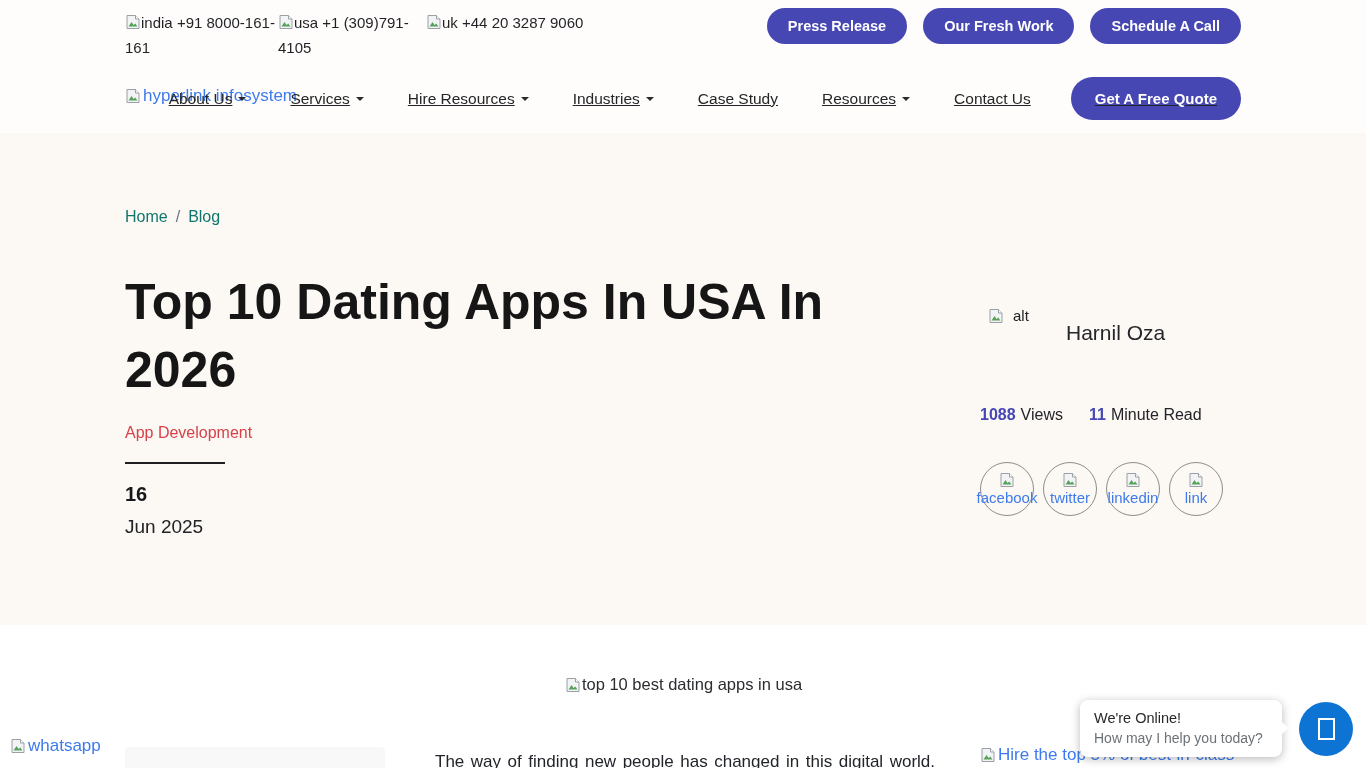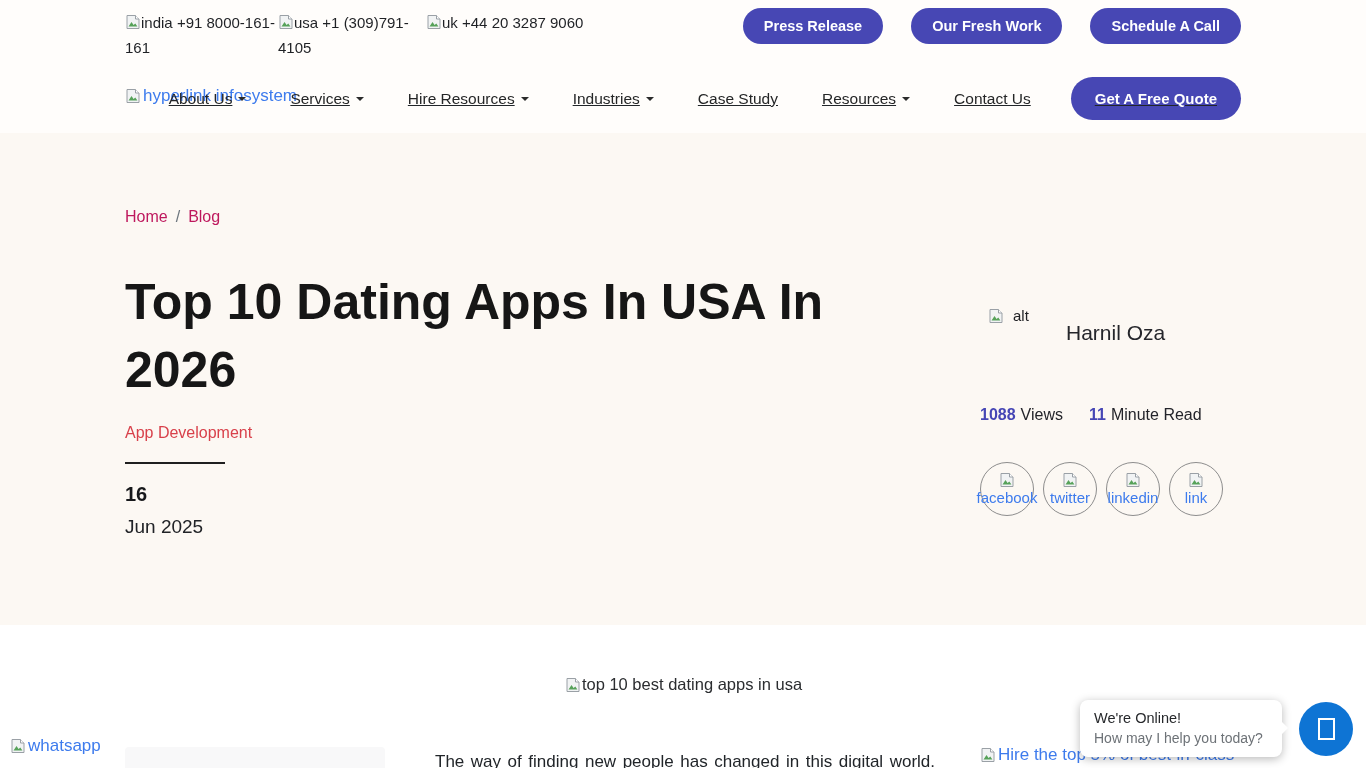--- a/index.html
+++ b/index.html
@@ -13,37 +13,37 @@
   .page { position:absolute; inset:0; width:1366px; height:704px; }
 
   
   .header { position:absolute; top:0; left:0; width:1366px; height:133px; background:#fffdfb; z-index:2; }
   .topbar { position:relative; height:64px; }
   .contact { position:absolute; top:11px; font-size:15px; color:#1f2125; line-height:1.65; }
   .contact .alt-label { color:#1f2125; }
   .contact-india { left:125px; width:160px; }
   .contact-usa { left:278px; width:140px; }
   .contact-uk { left:426px; width:190px; }
-  .topbar-buttons { position:absolute; top:8px; right:125px; display:flex; gap:28px; }
+  .topbar-buttons { position:absolute; top:8px; right:125px; display:flex; gap:16px; }
   .pill-btn {
     background:#4747b4; color:#ffffff; border:none; cursor:pointer;
     border-radius:50px; padding:10px 21px; font-size:14.5px; font-weight:700;
     font-family:"Liberation Sans", sans-serif; white-space:nowrap;
   }
   .navbar { position:relative; height:69px; }
   .logo { position:absolute; left:125px; top:22px; font-size:17px; color:#3d7bed; text-decoration:none; display:inline-flex; align-items:center; gap:2px; }
   .nav-menu { position:absolute; right:125px; top:0; height:69px; display:flex; align-items:center; gap:16px;text-decoration:underline; }
   .nav-link { color:#252627; text-decoration:none; font-size:15.5px; padding:8px 14px; white-space:nowrap; display:inline-flex; align-items:center; }
   .caret { width:0; height:0; border-left:4px solid transparent; border-right:4px solid transparent; border-top:4px solid #2b2b2b; margin-left:6px; display:inline-block; }
   .nav-cta { margin-left:10px; padding:13px 24px; font-size:15px; }
 
   
   .hero { position:absolute; top:133px; left:0; width:1366px; height:492px; background:#fcf8f3; }
   .breadcrumb { position:absolute; left:125px; top:75px; font-size:16px; }
-  .breadcrumb a { color:#be185d; text-decoration:none; }
+  .breadcrumb a { color:#0f766e; text-decoration:none; }
   .breadcrumb .sep { color:#6c757d; margin:0 8px; }
   .article-title { position:absolute; left:125px; top:136px; width:770px; font-size:50px; line-height:1.35; font-weight:700; color:#161616; letter-spacing:0; }
   .category-link { position:absolute; left:125px; top:291px; font-size:16px; color:#d8404a; text-decoration:none; }
   .title-divider { position:absolute; left:125px; top:329px; width:100px; height:2px; background:#1f1f1f; }
   .date-day { position:absolute; left:125px; top:350px; font-size:20px; font-weight:700; color:#17181b; }
   .date-monthyear { position:absolute; left:125px; top:383px; font-size:19px; color:#212327; }
 
   .author-block { position:absolute; left:980px; top:172px; }
   .author-avatar { position:absolute; left:8px; top:2px; font-size:15px; color:#202124; display:inline-flex; align-items:center; gap:9px; }
   .author-name { position:absolute; left:86px; top:16px; font-size:21px; color:#25262b; white-space:nowrap; }

